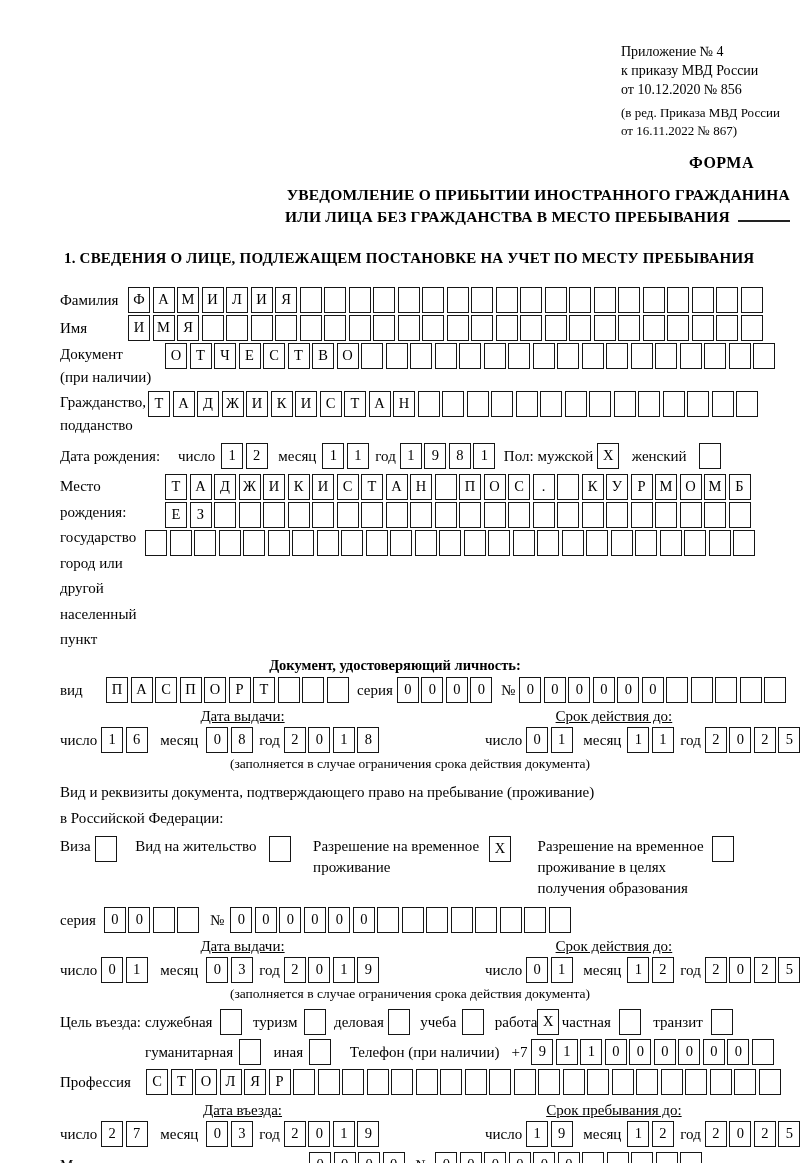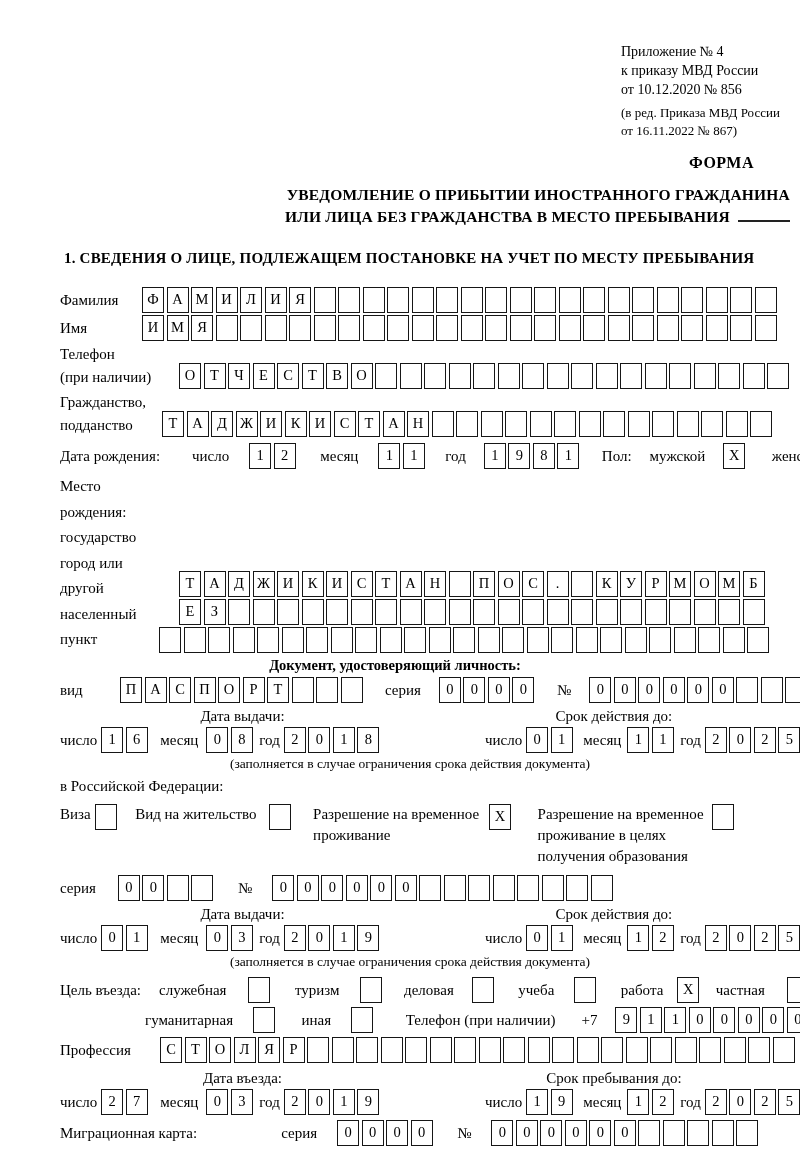--- a/index.html
+++ b/index.html
@@ -11,34 +11,34 @@
   .top-right .ed-first { margin-top:5px; }
   .forma { text-align:right; padding-right:36px; font-weight:bold; font-size:16px; margin-top:14px; letter-spacing:.5px; }
 
   .title { text-align:right; font-weight:bold; font-size:15.5px; line-height:22px; margin-top:12px; letter-spacing:.2px; }
   .t-underline { display:inline-block; width:52px; border-bottom:2px solid #222; height:14px; margin-left:8px; }
 
   .sec-heading { font-weight:bold; font-size:15px; margin-top:22px; padding-left:4px; letter-spacing:.2px; }
 
   .lbl { font-size:15px; line-height:26px; white-space:nowrap; }
 
-  .frow { display:flex; align-items:flex-end; margin-top:2px;gap:14px; }
+  .frow { display:flex; align-items:flex-start; margin-top:2px; }
   .cells { white-space:nowrap; display:inline-block; }
   .cell { display:inline-block; box-sizing:border-box; width:22px; height:26px; border:1.6px solid #161616; margin-right:2.5px; text-align:center; font-size:14.5px; line-height:22px; vertical-align:top; background:#fff; }
 
   .w68{width:68px; flex:none;} .w105{width:105px; flex:none;} .w88{width:88px; flex:none;} .w46{width:46px; flex:none;} .w112{width:112px; flex:none;} .w86{width:86px; flex:none;}
   .ml4{margin-left:4px}.ml6{margin-left:6px}.ml8{margin-left:8px}.ml10{margin-left:10px}.ml12{margin-left:12px}.ml16{margin-left:16px}.ml20{margin-left:20px}.ml24{margin-left:24px}
   .lbl2 { font-size:15px; line-height:23px; }
 
   .doc-heading { text-align:center; font-weight:bold; font-size:14.5px; margin-top:4px; margin-bottom:3px; padding-right:60px; }
 
   .dates { display:flex; margin-top:3px; }
   .dcol-l { width:365px; flex:none; }
   .dcol-r { flex:1; }
-  .dhead { text-align:center; font-size:15px; line-height:20px; }
+  .dhead { text-align:center; font-size:15px; line-height:20px;text-decoration:underline; }
   .dline { display:flex; align-items:flex-start; margin-top:1px; }
   .note { font-size:13.5px; line-height:19px; text-align:center; padding-right:30px; margin-top:1px; }
 
   .permits { display:flex; align-items:flex-start; margin-top:5px; }
   .permit-lbl { font-size:15px; line-height:21px; text-align:left; }
 </style>
 </head>
 <body>
 
 <div class="page">
@@ -65,21 +65,21 @@
     <span class="cells"><span class="cell">Ф</span><span class="cell">А</span><span class="cell">М</span><span class="cell">И</span><span class="cell">Л</span><span class="cell">И</span><span class="cell">Я</span><span class="cell"></span><span class="cell"></span><span class="cell"></span><span class="cell"></span><span class="cell"></span><span class="cell"></span><span class="cell"></span><span class="cell"></span><span class="cell"></span><span class="cell"></span><span class="cell"></span><span class="cell"></span><span class="cell"></span><span class="cell"></span><span class="cell"></span><span class="cell"></span><span class="cell"></span><span class="cell"></span><span class="cell"></span></span>
   </div>
 
   <div class="frow">
     <span class="lbl w68">Имя</span>
     <span class="cells"><span class="cell">И</span><span class="cell">М</span><span class="cell">Я</span><span class="cell"></span><span class="cell"></span><span class="cell"></span><span class="cell"></span><span class="cell"></span><span class="cell"></span><span class="cell"></span><span class="cell"></span><span class="cell"></span><span class="cell"></span><span class="cell"></span><span class="cell"></span><span class="cell"></span><span class="cell"></span><span class="cell"></span><span class="cell"></span><span class="cell"></span><span class="cell"></span><span class="cell"></span><span class="cell"></span><span class="cell"></span><span class="cell"></span><span class="cell"></span></span>
   </div>
 
   <div class="frow">
     <span class="w105">
-      <div class="lbl2">Телефон</div>
+      <div class="lbl2">Документ</div>
       <div class="lbl2">(при наличии)</div>
     </span>
     <span class="cells"><span class="cell">О</span><span class="cell">Т</span><span class="cell">Ч</span><span class="cell">Е</span><span class="cell">С</span><span class="cell">Т</span><span class="cell">В</span><span class="cell">О</span><span class="cell"></span><span class="cell"></span><span class="cell"></span><span class="cell"></span><span class="cell"></span><span class="cell"></span><span class="cell"></span><span class="cell"></span><span class="cell"></span><span class="cell"></span><span class="cell"></span><span class="cell"></span><span class="cell"></span><span class="cell"></span><span class="cell"></span><span class="cell"></span><span class="cell"></span></span>
   </div>
 
   <div class="frow">
     <span class="w88">
       <div class="lbl2">Гражданство,</div>
       <div class="lbl2">подданство</div>
     </span>
@@ -145,20 +145,21 @@
         <span class="cells ml4"><span class="cell">0</span><span class="cell">1</span></span>
         <span class="lbl ml8">месяц</span>
         <span class="cells ml6"><span class="cell">1</span><span class="cell">1</span></span>
         <span class="lbl ml4">год</span>
         <span class="cells ml4"><span class="cell">2</span><span class="cell">0</span><span class="cell">2</span><span class="cell">5</span></span>
       </div>
     </div>
   </div>
   <div class="note">(заполняется в случае ограничения срока действия документа)</div>
 
+  <div class="lbl" style="margin-top:6px">Вид и реквизиты документа, подтверждающего право на пребывание (проживание)</div>
   <div class="lbl">в Российской Федерации:</div>
 
   <div class="permits">
     <span class="lbl" style="line-height:21px">Виза</span>
     <span class="cells ml4"><span class="cell"></span></span>
     <span class="lbl ml16" style="line-height:21px">Вид на жительство</span>
     <span class="cells ml12"><span class="cell"></span></span>
     <span class="permit-lbl ml20">
       <div>Разрешение на временное</div>
       <div>проживание</div>

